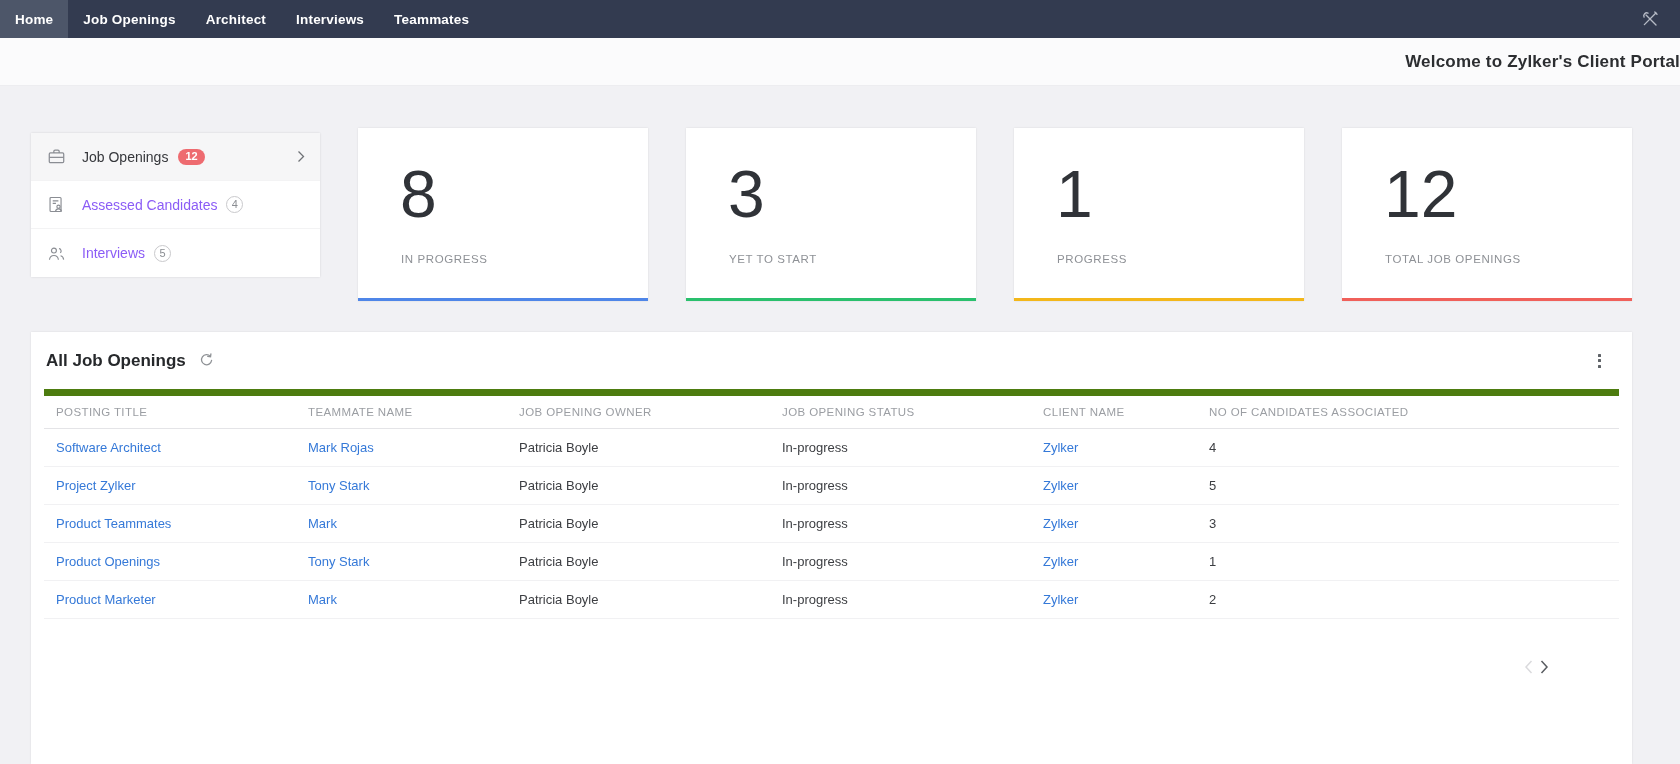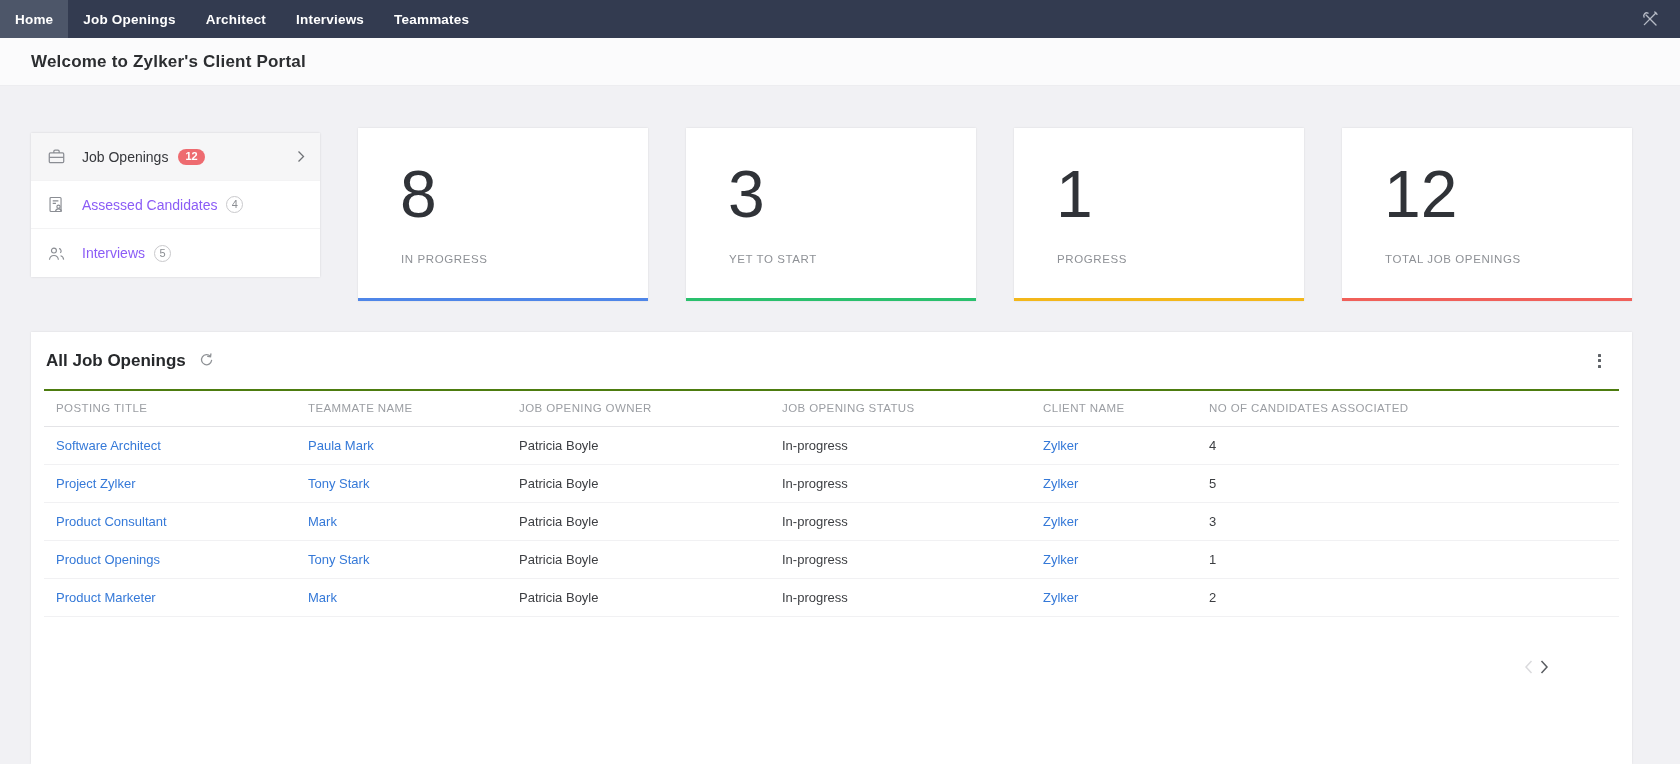--- a/index.html
+++ b/index.html
@@ -13,21 +13,21 @@
   
   .navbar { height:38px; background:var(--nav-bg,#333b50); display:flex; align-items:stretch; }
   .nav-items { display:flex; align-items:stretch; }
   .nav-item { display:flex; align-items:center; padding:0 15px; color:#fff;
     font-size:13.5px; font-weight:600; letter-spacing:.2px; cursor:pointer; white-space:nowrap; }
   .nav-item.active { background:#4d5669; }
   .nav-spacer { flex:1; }
   .nav-tools { display:flex; align-items:center; padding:0 20px; cursor:pointer; }
   
   .welcome-bar { height:48px; background:#fbfbfc; border-bottom:1px solid #ededf0;
-    display:flex; align-items:center; padding-left:31px; }
+    display:flex; align-items:center; padding-left:31px;justify-content:flex-end; }
   .welcome-title { font-size:17px; font-weight:700; color:#2c2e31; letter-spacing:.2px; }
   
   .main { padding:0 48px 0 31px; }
   .top-row { display:flex; align-items:flex-start; margin-top:42px; }
   
   .sidebar { width:289px; margin-top:5px; background:#fff; box-shadow:0 0 2px rgba(0,0,0,.12); }
   .side-item { height:48px; display:flex; align-items:center; padding:0 15px;
     cursor:pointer; border-bottom:1px solid #f3f3f4; background:#fff; }
   .side-item:last-child { border-bottom:none; }
   .side-item.active { background:#f6f6f7; }
@@ -47,21 +47,21 @@
   .stat-label { margin:24px 0 0 43px; font-size:11.5px; letter-spacing:.6px; color:#8e9196; }
   
   .panel { margin-top:31px; height:432px; background:#fff; box-shadow:0 0 2px rgba(0,0,0,.1); position:relative; }
   .panel-header { height:57px; display:flex; align-items:center; padding:0 25px 0 15px; }
   .panel-title { font-size:17px; font-weight:700; color:#26282b; }
   .refresh-btn { margin-left:13px; display:flex; align-items:center; cursor:pointer; }
   .kebab { margin-left:auto; cursor:pointer; display:flex; flex-direction:column; gap:2.5px; padding:5px 6px; }
   .kebab span { width:3px; height:3px; background:#5f6368; border-radius:.5px; }
   .jo-table { width:calc(100% - 26px); margin:0 13px; border-collapse:collapse; table-layout:fixed; }
   .jo-table thead th { height:36px; text-align:left; font-size:11.5px; font-weight:400;
-    color:#9b9ea3; letter-spacing:.4px; border-top:2px solid #4d7c0f; border-bottom:1px solid #e4e4e7;
+    color:#9b9ea3; letter-spacing:.4px; border-top:7px solid #4d7c0f; border-bottom:1px solid #e4e4e7;
     white-space:nowrap; overflow:hidden; }
   .jo-table th:first-child, .jo-table td:first-child { padding-left:12px; }
   .jo-table tbody td { height:38px; font-size:13px; color:#3c3e42;
     border-bottom:1px solid #f1f1f3; white-space:nowrap; overflow:hidden; }
   .cell-link { color:var(--link,#3579d8); cursor:pointer; }
   .pagination { position:absolute; top:327px; right:82px; display:flex; align-items:center; gap:5px; }
   .page-btn { display:flex; align-items:center; cursor:pointer; }
 </style>
 </head>
 <body>
@@ -188,36 +188,36 @@
             <th>TEAMMATE NAME</th>
             <th>JOB OPENING OWNER</th>
             <th>JOB OPENING STATUS</th>
             <th>CLIENT NAME</th>
             <th>NO OF CANDIDATES ASSOCIATED</th>
           </tr>
         </thead>
       <tbody>
           <tr>
             <td><span class="cell-link">Software Architect</span></td>
-            <td><span class="cell-link">Paula Mark</span></td>
+            <td><span class="cell-link">Mark Rojas</span></td>
             <td>Patricia Boyle</td>
             <td>In-progress</td>
             <td><span class="cell-link">Zylker</span></td>
             <td>4</td>
           </tr>
           <tr>
             <td><span class="cell-link">Project Zylker</span></td>
             <td><span class="cell-link">Tony Stark</span></td>
             <td>Patricia Boyle</td>
             <td>In-progress</td>
             <td><span class="cell-link">Zylker</span></td>
             <td>5</td>
           </tr>
           <tr>
-            <td><span class="cell-link">Product Consultant</span></td>
+            <td><span class="cell-link">Product Teammates</span></td>
             <td><span class="cell-link">Mark</span></td>
             <td>Patricia Boyle</td>
             <td>In-progress</td>
             <td><span class="cell-link">Zylker</span></td>
             <td>3</td>
           </tr>
           <tr>
             <td><span class="cell-link">Product Openings</span></td>
             <td><span class="cell-link">Tony Stark</span></td>
             <td>Patricia Boyle</td>

